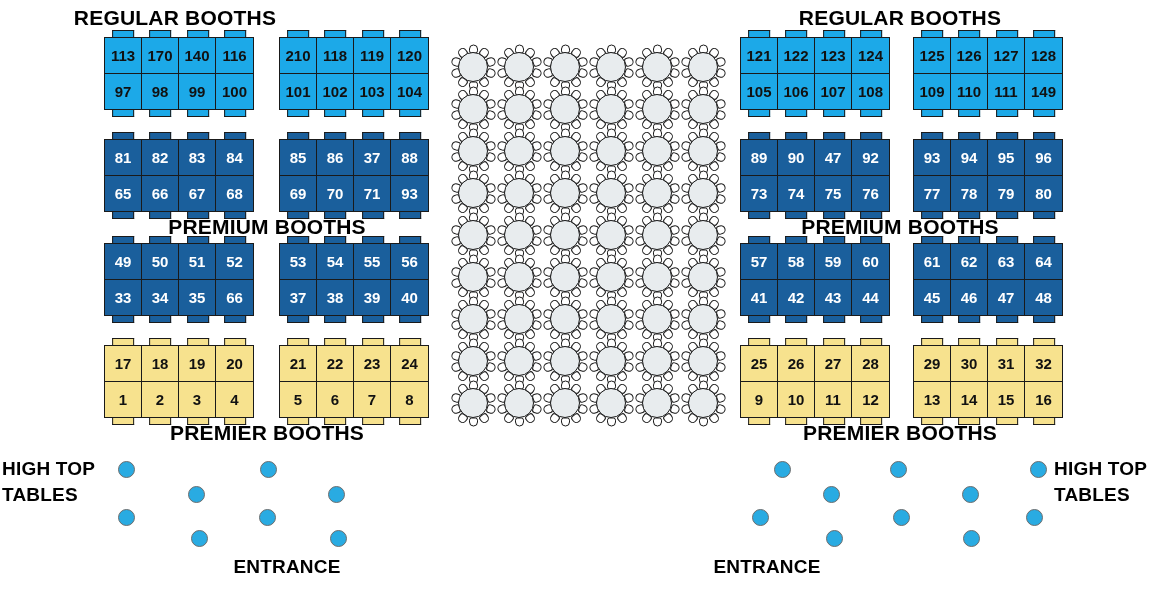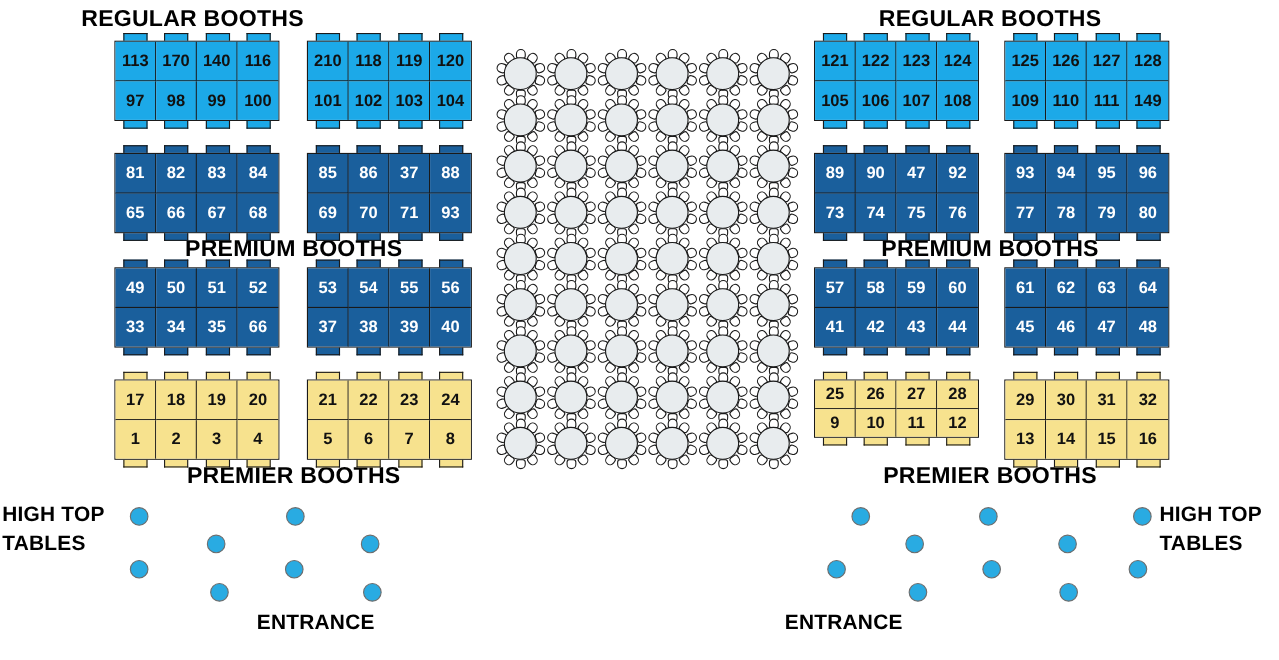--- a/index.html
+++ b/index.html
@@ -655,21 +655,21 @@
           <div class="cell">21</div>
           <div class="cell">22</div>
           <div class="cell">23</div>
           <div class="cell">24</div>
           <div class="cell">5</div>
           <div class="cell">6</div>
           <div class="cell">7</div>
           <div class="cell">8</div>
         </div>
       </div>
-      <div class="block t-premier" style="left: 740px; top: 345px; width: 150px; height: 53px;">
+      <div class="block t-premier" style="left: 740px; top: 345px; width: 150px; height: 73px;">
         <div class="tabs top">
           <div class="tabcell">
             <i></i>
           </div>
           <div class="tabcell">
             <i></i>
           </div>
           <div class="tabcell">
             <i></i>
           </div>

